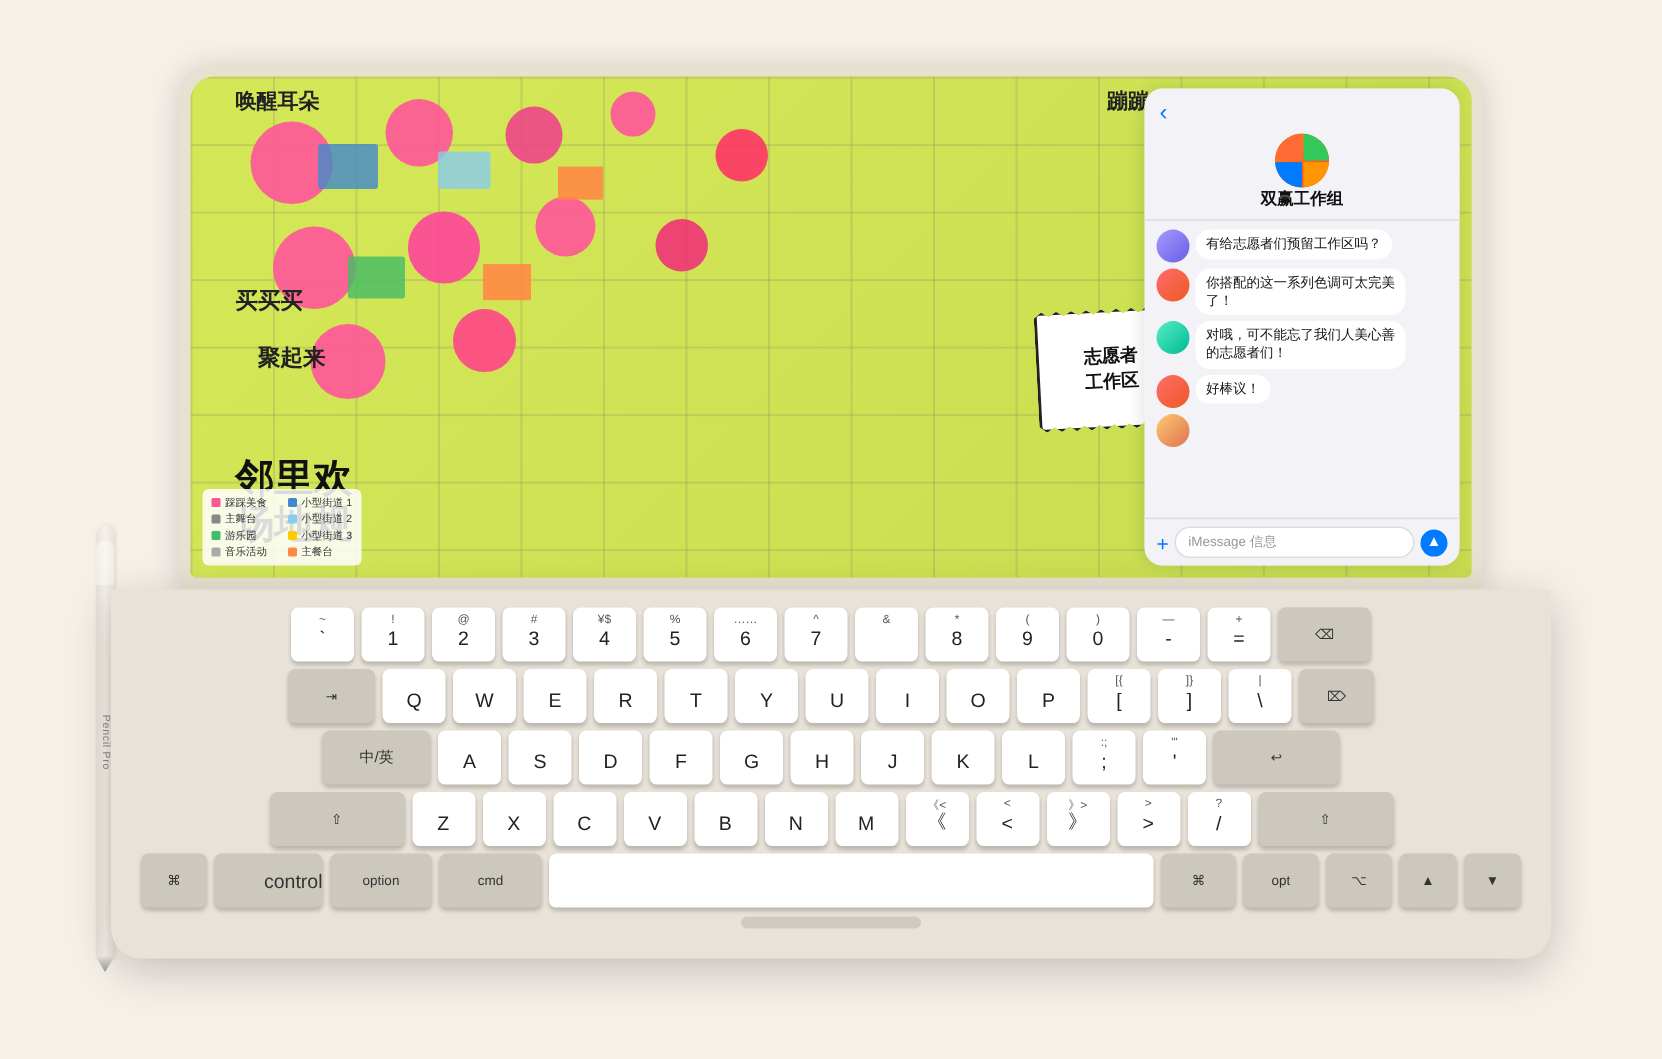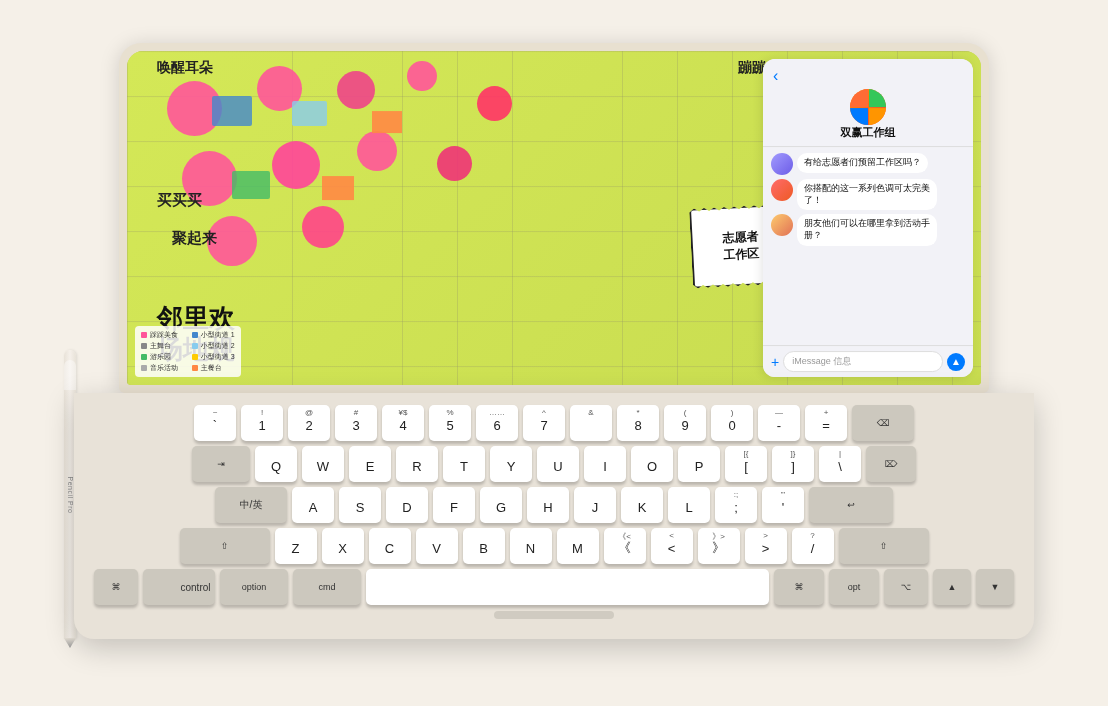--- a/index.html
+++ b/index.html
@@ -491,22 +491,29 @@
           <div class="messages-body">
             <div class="msg-row">
               <div class="msg-avatar av2"></div>
               <div class="msg-bubble">有给志愿者们预留工作区吗？</div>
             </div>
             <div class="msg-row">
               <div class="msg-avatar av1"></div>
               <div class="msg-bubble">你搭配的这一系列色调可太完美了！</div>
             </div>
             <div class="msg-row">
+              <div class="msg-avatar av3"></div>
+              <div class="msg-bubble">对哦，可不能忘了我们人美心善的志愿者们！</div>
+            </div>
+            <div class="msg-row">
+              <div class="msg-avatar av1"></div>
+              <div class="msg-bubble">好棒议！</div>
+            </div>
+            <div class="msg-row">
               <div class="msg-avatar av4"></div>
-              <div class="msg-bubble">朋友他们可以在哪里拿到活动手册？</div>
             </div>
 
           </div>
 
           <div class="messages-input">
             <span style="font-size:14px;color:#007aff;">+</span>
             <div class="msg-input-field">iMessage 信息</div>
             <div class="msg-send-btn">▲</div>
           </div>
         </div>
@@ -703,21 +710,21 @@
           </div>
         <div class="key" style="width:42px">
             <span class="top-char">?</span>
             <span class="main-char">/</span>
           </div>
         <div class="key special" style="width:90px">⇧</div>
       </div>
 
       <div class="keyboard-row">
         <div class="key special" style="width:44px">⌘</div>
-        <div class="key special" style="width:72px;font-size:10px;padding-left:33px;">control</div>
+        <div class="key special" style="width:72px;font-size:13px;padding-left:33px;">control</div>
         <div class="key special" style="width:68px;font-size:9px;">option</div>
         <div class="key special" style="width:68px;font-size:9px;">cmd</div>
         <div class="key space" style="min-width:0;width:260px;"></div>
         <div class="key special" style="width:50px;font-size:9px;">⌘</div>
         <div class="key special" style="width:50px;font-size:9px;">opt</div>
         <div class="key special" style="width:44px">⌥</div>
         <div class="key special" style="width:38px">▲</div>
         <div class="key special" style="width:38px">▼</div>
       </div>
 

